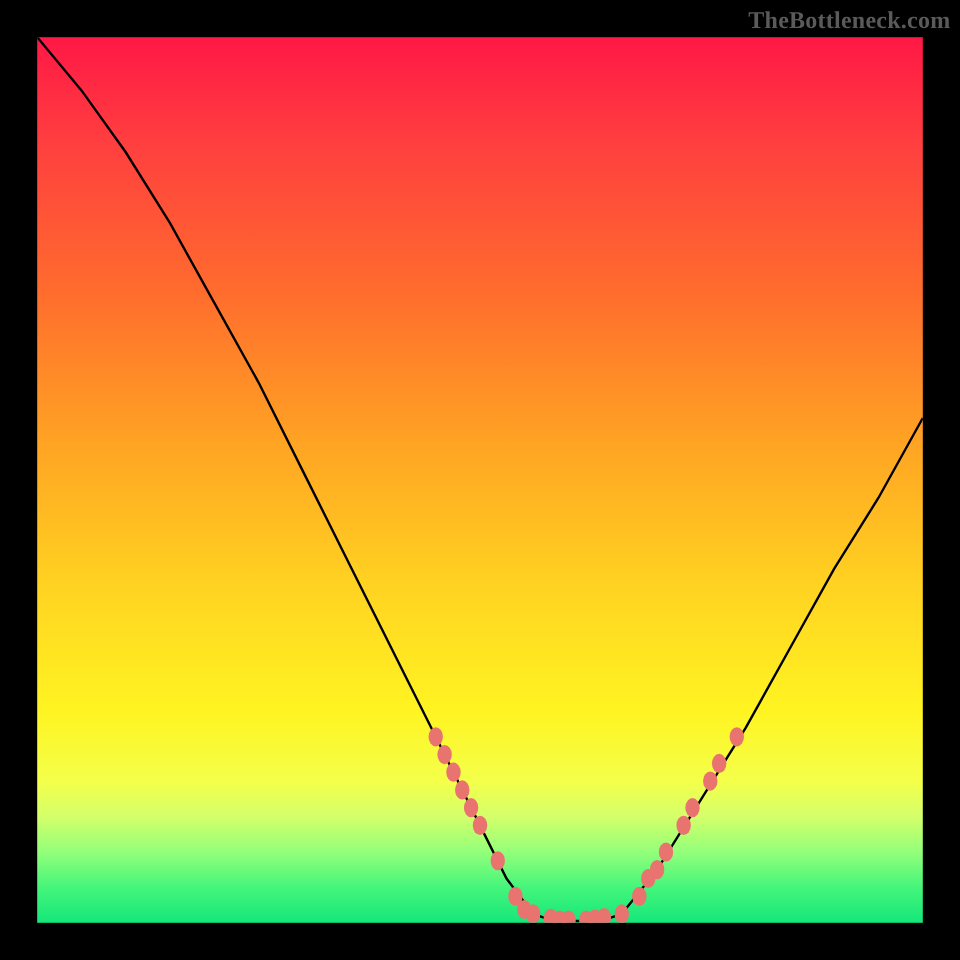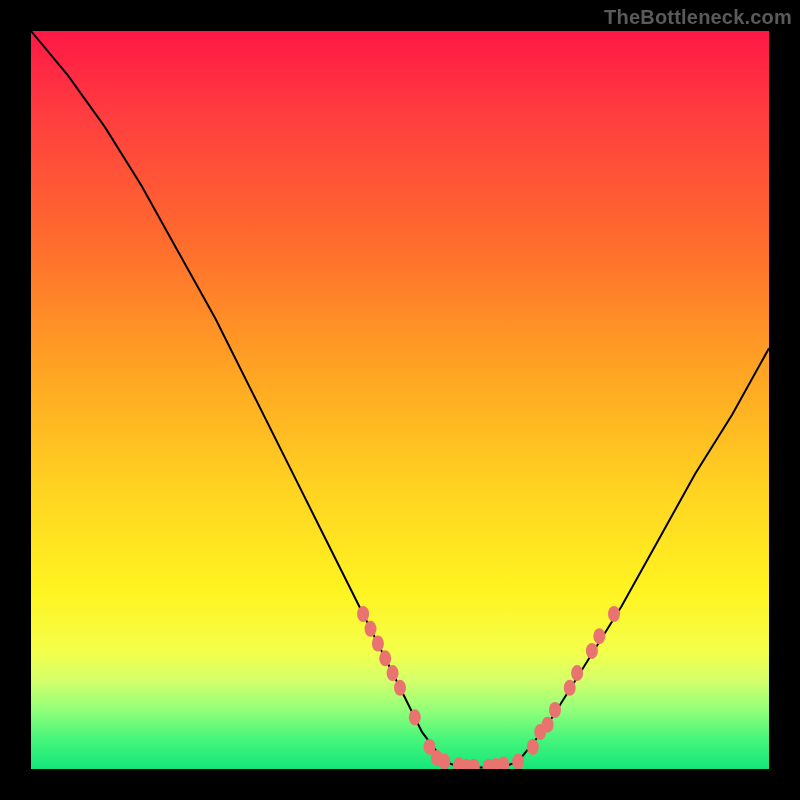--- a/index.html
+++ b/index.html
@@ -37,21 +37,21 @@
       #d4ff6a 88%,
       #93ff7a 92%,
       #45f57b 96%,
       #14e77a 100%
     );
   }
   .watermark {
     position: absolute;
     top: 6px;
     right: 8px;
-    font-family: Liberation Sans, sans-serif;
+    font-family: Liberation Serif, serif;
     font-size: 20px;
     font-weight: 600;
     color: #5a5a5a;
     letter-spacing: 0.2px;
     user-select: none;
   }
   svg.curve {
     position: absolute;
     left: 31px;
     top: 31px;

